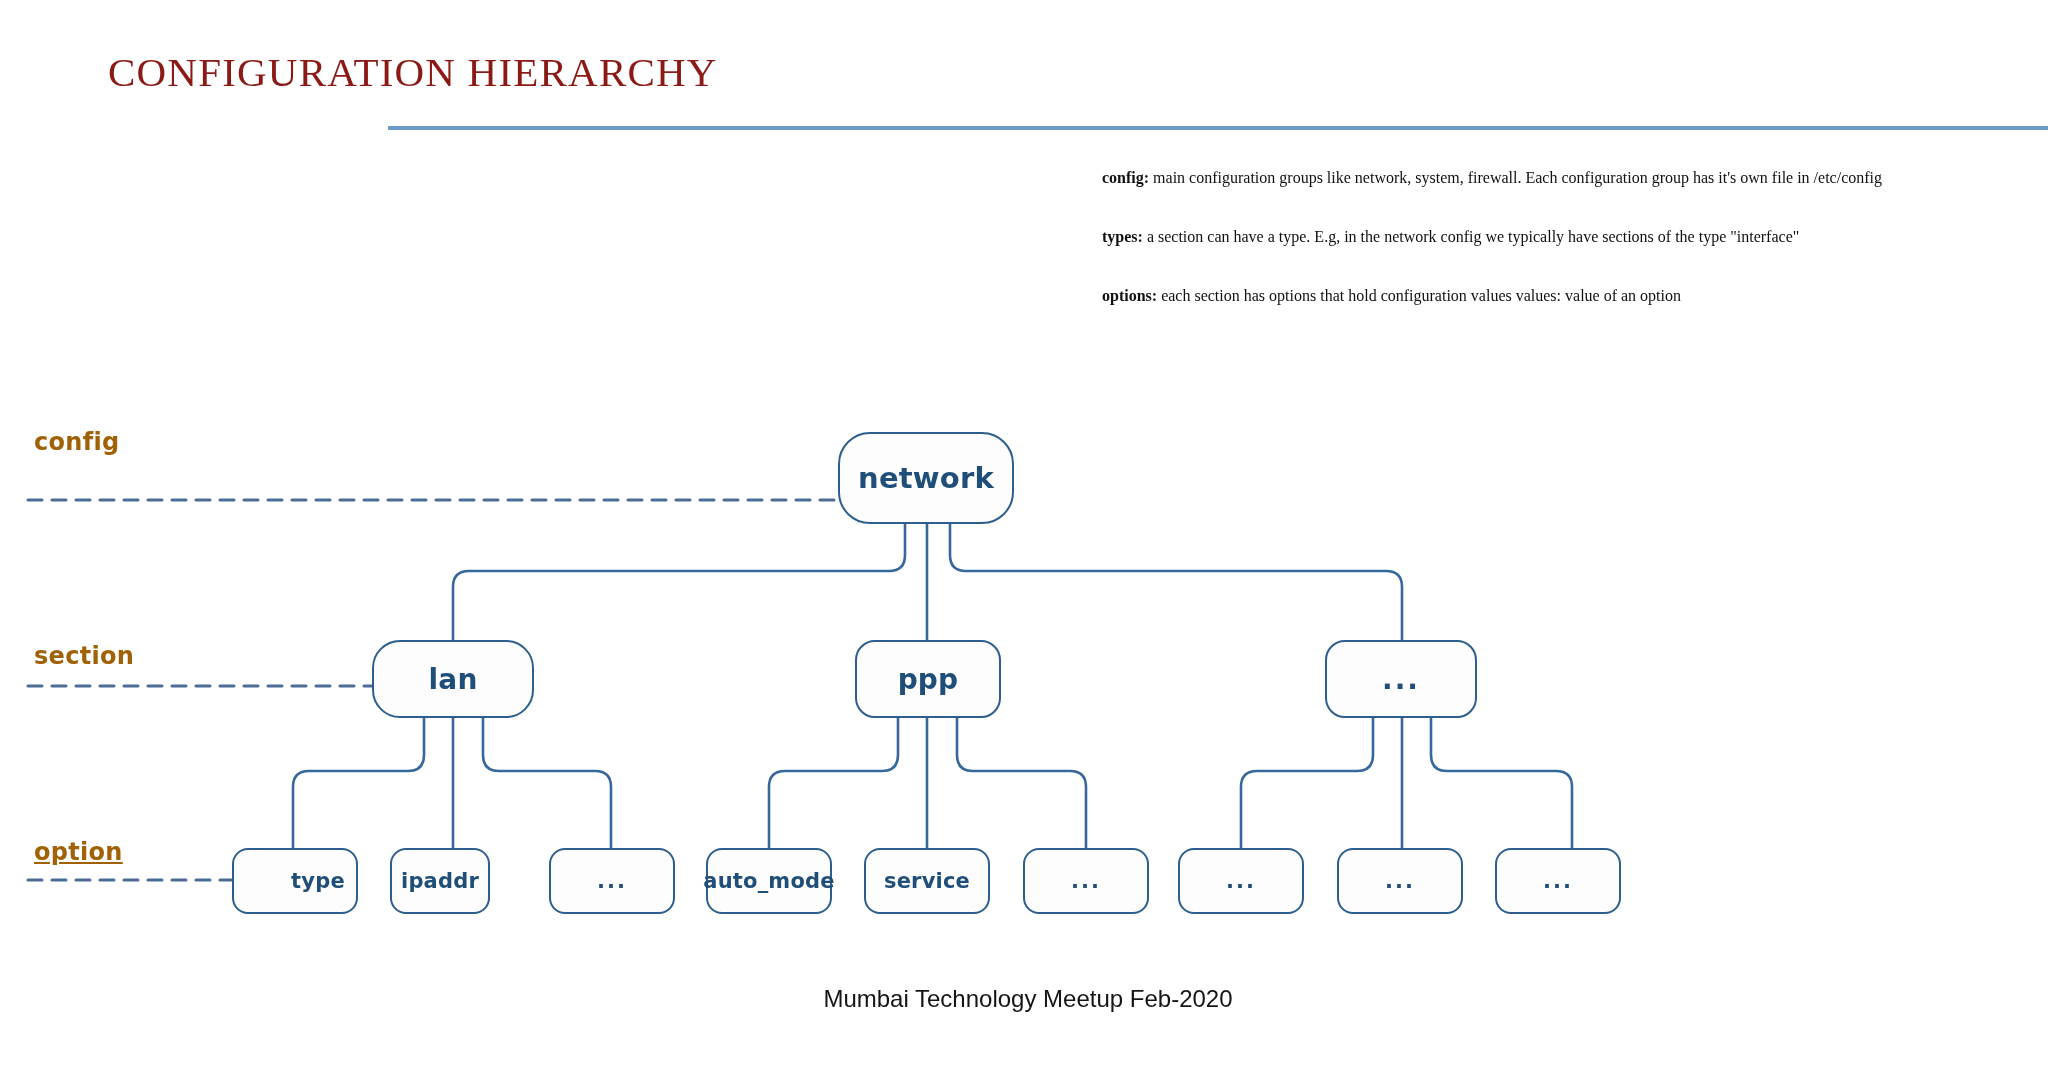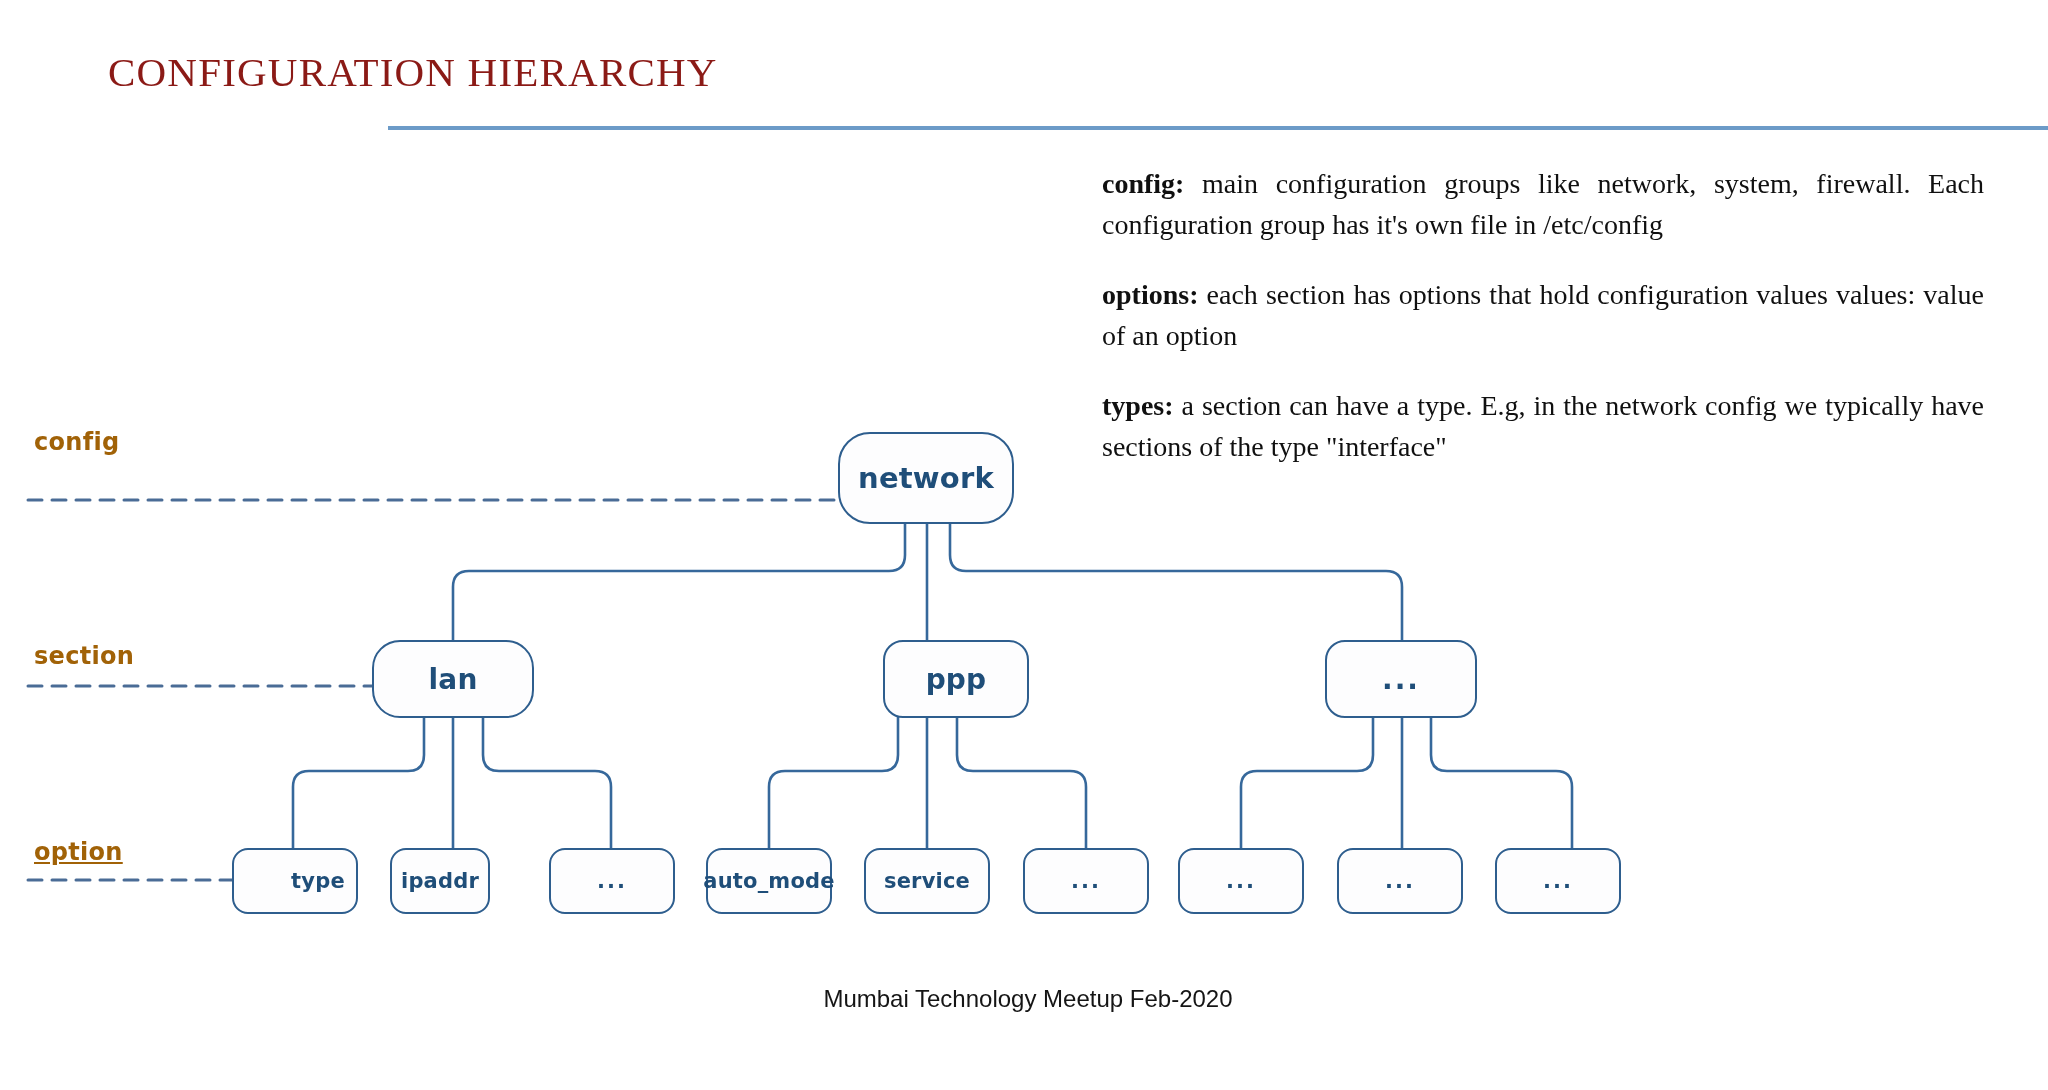--- a/index.html
+++ b/index.html
@@ -40,22 +40,22 @@
   
   #notes {
     position: absolute;
     left: 1102px;
     top: 163px;
     width: 882px;
     font-family: "Liberation Serif", serif;
     color: #101010;
   }
   .note-p {
-    font-size: 28px;
-    line-height: 41px;
+    font-size: 16px;
+    line-height: 30px;
     text-align: justify;
     margin: 0 0 29px 0;
   }
   .note-p:last-child { margin-bottom: 0; }
   .note-term {
     font-weight: bold;
   }
 
   
   #diagram {
@@ -157,40 +157,40 @@
   </svg>
 </div>
 
 <div class="row-label" id="label-config">config</div>
 <div class="row-label" id="label-section">section</div>
 <div class="row-label" id="label-option">option</div>
 
 <div class="node root" style="left:838px; top:432px; width:176px; height:92px;">network</div>
 
 <div class="node section" style="left:372px; top:640px; width:162px; height:78px;border-radius:28px;">lan</div>
-<div class="node section" style="left:855px; top:640px; width:146px; height:78px;margin-left:28px;">ppp</div>
+<div class="node section" style="left:855px; top:640px; width:146px; height:78px;">ppp</div>
 <div class="node section ellipsis" style="left:1325px; top:640px; width:152px; height:78px;">...</div>
 
 <div class="node option" style="left:232px; top:848px; width:126px; height:66px;padding-left:46px;">type</div>
 <div class="node option" style="left:390px; top:848px; width:100px; height:66px;">ipaddr</div>
 <div class="node option ellipsis" style="left:549px; top:848px; width:126px; height:66px;">...</div>
 
 <div class="node option" style="left:706px; top:848px; width:126px; height:66px;">auto_mode</div>
 <div class="node option" style="left:864px; top:848px; width:126px; height:66px;">service</div>
 <div class="node option ellipsis" style="left:1023px; top:848px; width:126px; height:66px;">...</div>
 
 <div class="node option ellipsis" style="left:1178px; top:848px; width:126px; height:66px;">...</div>
 <div class="node option ellipsis" style="left:1337px; top:848px; width:126px; height:66px;">...</div>
 <div class="node option ellipsis" style="left:1495px; top:848px; width:126px; height:66px;">...</div>
 
 <div id="notes">
   <p class="note-p">
     <span class="note-term">config:</span><span> main configuration groups like network, system, firewall. Each configuration group has it's own file in /etc/config</span>
   </p>
   <p class="note-p">
-    <span class="note-term">options:</span><span> each section has options that hold configuration values values: value of an option</span>
+    <span class="note-term">types:</span><span> a section can have a type. E.g, in the network config we typically have sections of the type "interface"</span>
   </p>
   <p class="note-p">
-    <span class="note-term">types:</span><span> a section can have a type. E.g, in the network config we typically have sections of the type "interface"</span>
+    <span class="note-term">options:</span><span> each section has options that hold configuration values values: value of an option</span>
   </p>
 </div>
 
 <div id="footer">Mumbai Technology Meetup Feb-2020</div>
 
 </body></html>

